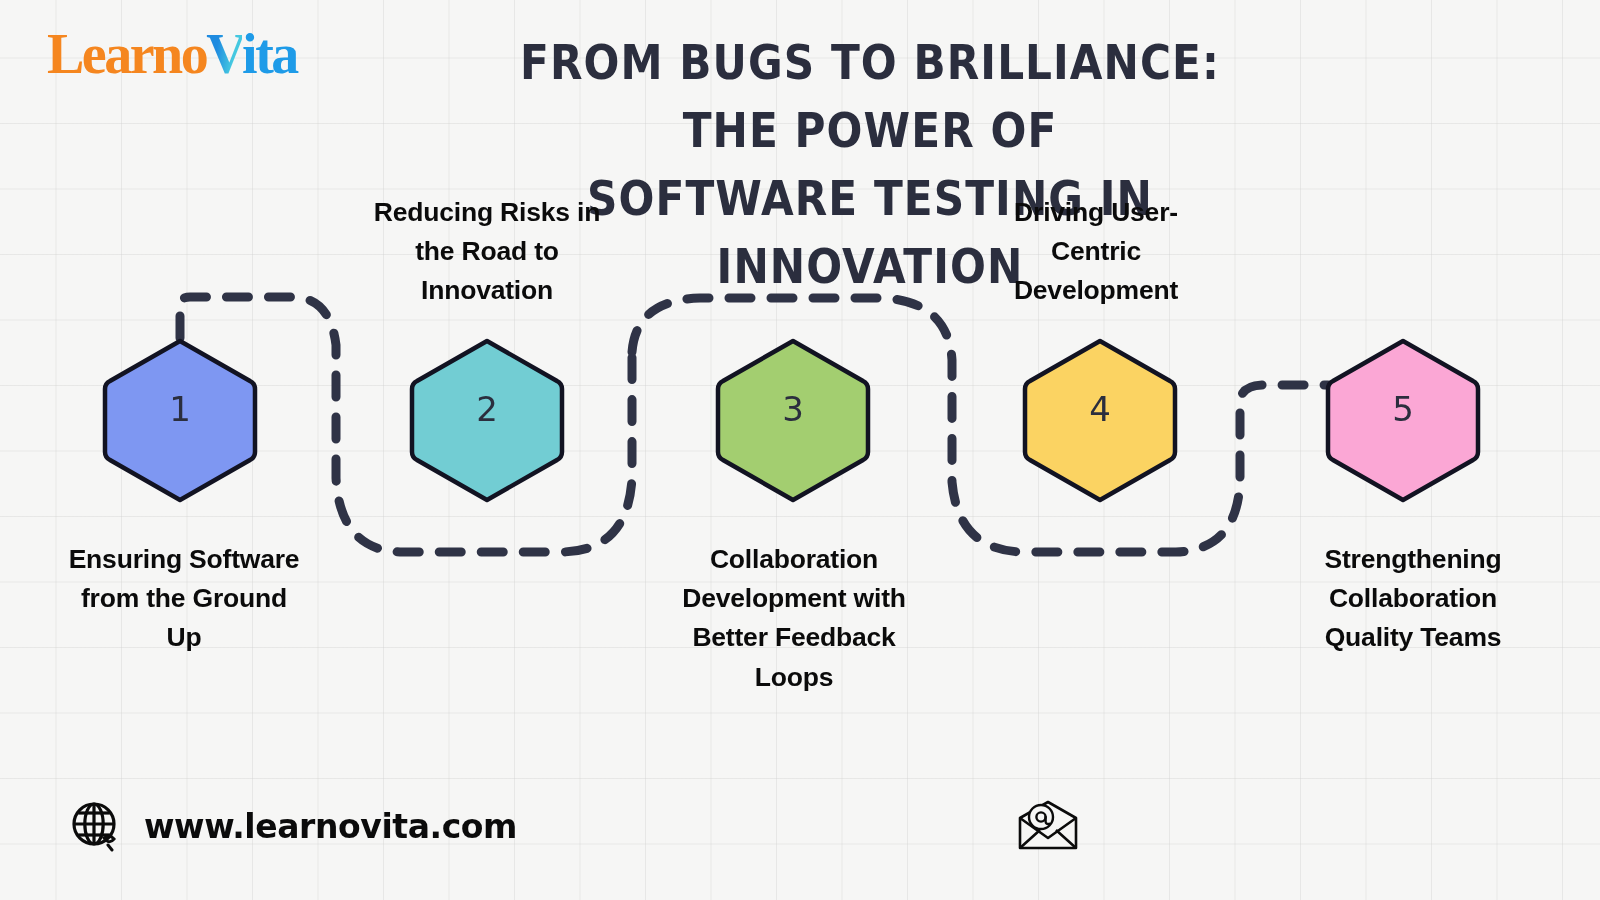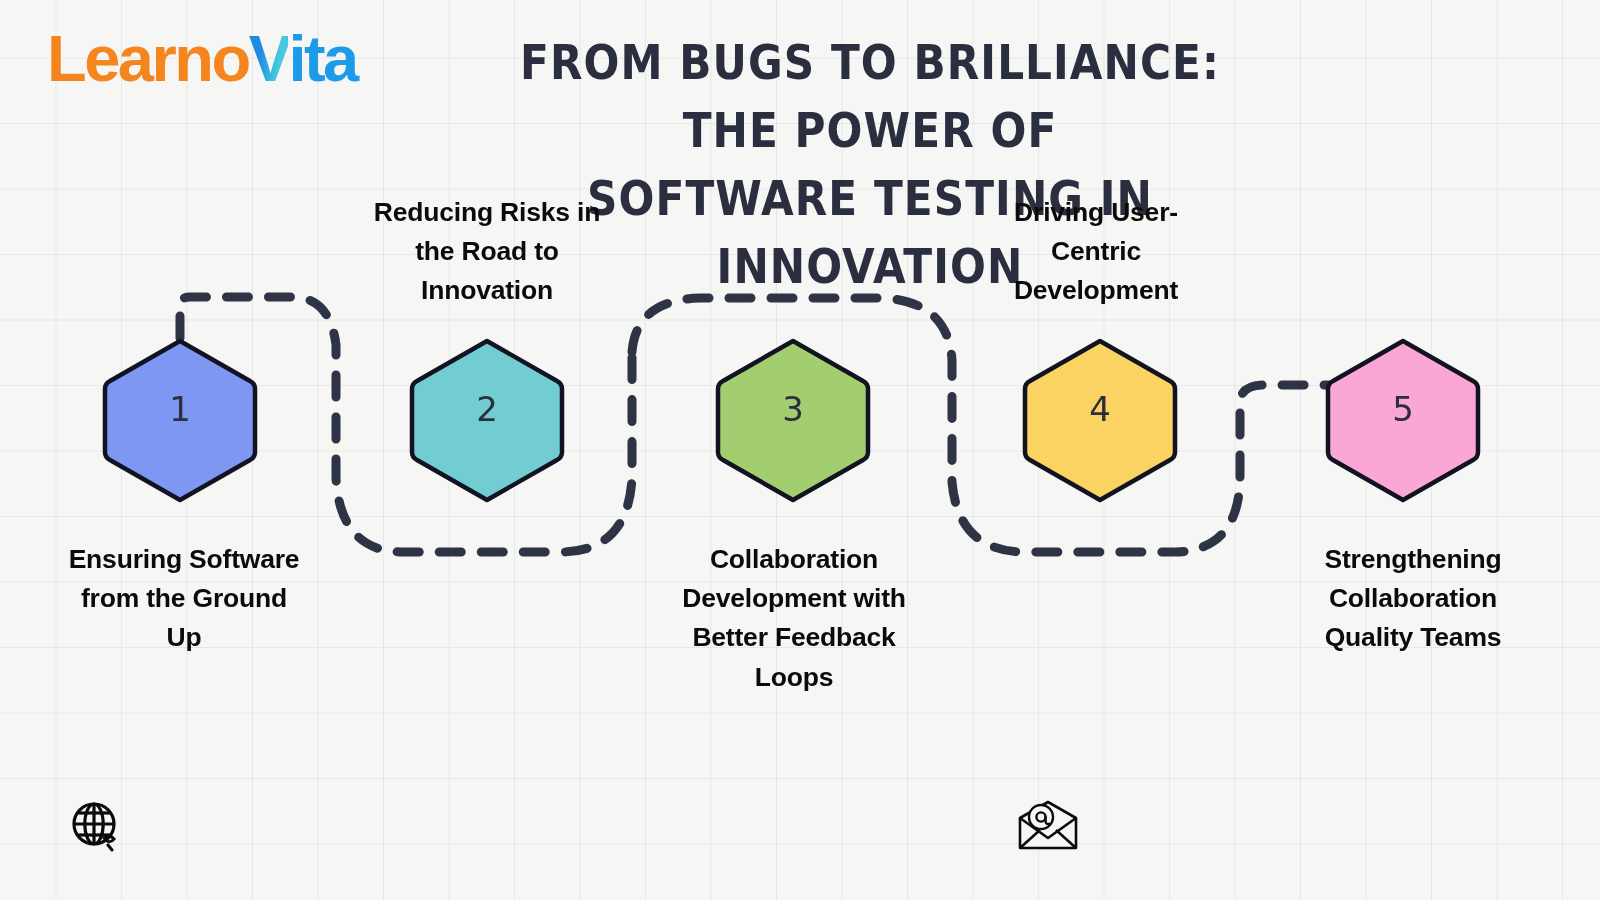--- a/index.html
+++ b/index.html
@@ -17,22 +17,22 @@
     background-image:
       linear-gradient(to right, rgba(208,208,206,.38) 1px, transparent 1px),
       linear-gradient(to bottom, rgba(208,208,206,.38) 1px, transparent 1px);
     background-size:65.5px 65.5px;
     background-position:-10px -8px;
   }
 
   
   #logo{
     position:absolute;left:47px;top:26px;
-    font-family:Liberation Sans, sans-serif;
-    font-size:65px;font-weight:700;letter-spacing:-2.5px;
+    font-family:Liberation Serif, serif;
+    font-size:56px;font-weight:700;letter-spacing:-2.5px;
     line-height:1;white-space:nowrap;
   }
   #logo .l-learno{color:#F5861F;}
   #logo .l-v{
     background:linear-gradient(100deg,#1F8BE0 0%,#1F8BE0 32%,#45C8E0 70%,#45C8E0 100%);
     -webkit-background-clip:text;background-clip:text;
     -webkit-text-fill-color:transparent;color:transparent;
   }
   #logo .l-ita{color:#1E9BE8;}
 
@@ -143,20 +143,21 @@
       <circle cx="24" cy="24" r="20" fill="none" stroke="#0b0b0b" stroke-width="3.2"></circle>
       <ellipse cx="24" cy="24" rx="9.2" ry="20" fill="none" stroke="#0b0b0b" stroke-width="3.2"></ellipse>
       <line x1="24" y1="4" x2="24" y2="44" stroke="#0b0b0b" stroke-width="3.2"></line>
       <line x1="4" y1="24" x2="44" y2="24" stroke="#0b0b0b" stroke-width="3.2"></line>
       <line x1="8.2" y1="13" x2="39.8" y2="13" stroke="#0b0b0b" stroke-width="3.2"></line>
       <line x1="8.2" y1="35" x2="39.8" y2="35" stroke="#0b0b0b" stroke-width="3.2"></line>
       <path d="M34,38 q6,-4 10,1 q-5,6 -10,-1 Z" fill="none" stroke="#0b0b0b" stroke-width="3"></path>
       <path d="M38,45 l4,5" stroke="#0b0b0b" stroke-width="3" stroke-linecap="round"></path>
     </svg>
   </span>
+  <span>www.learnovita.com</span>
 </div>
 
 <div class="footer-item" id="footer-mail">
   <span>
     <svg width="68" height="52" viewBox="0 0 68 52">
       <path d="M6,18 L34,2 L62,18 L62,48 L6,48 Z" fill="#f6f6f5" stroke="#0b0b0b" stroke-width="2.6" stroke-linejoin="round"></path>
       <path d="M6,18 L34,38 L62,18" fill="none" stroke="#0b0b0b" stroke-width="2.6" stroke-linejoin="round"></path>
       <path d="M6,48 L26,30 M62,48 L42,30" fill="none" stroke="#0b0b0b" stroke-width="2.6"></path>
       <circle cx="27" cy="17" r="12" fill="#f6f6f5" stroke="#0b0b0b" stroke-width="2.4"></circle>
       <circle cx="27" cy="17" r="4.6" fill="none" stroke="#0b0b0b" stroke-width="2.4"></circle>

